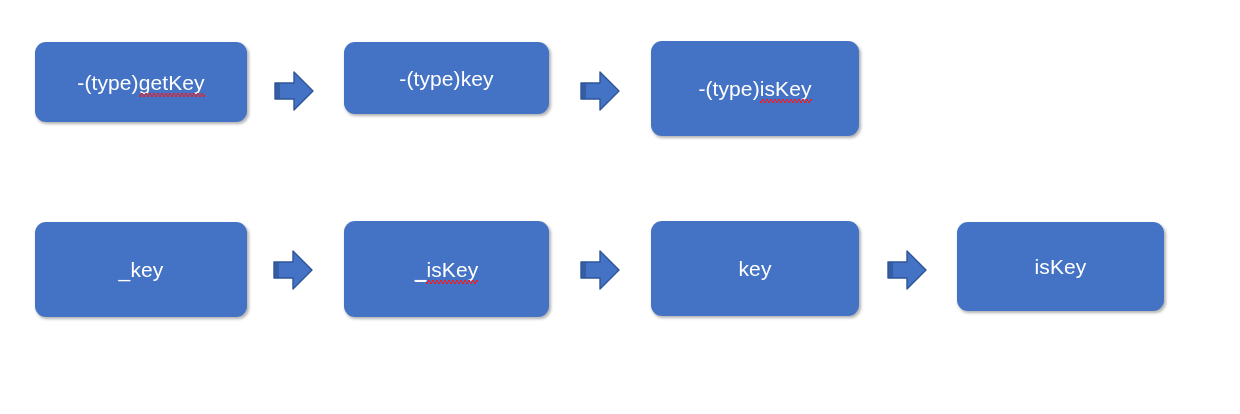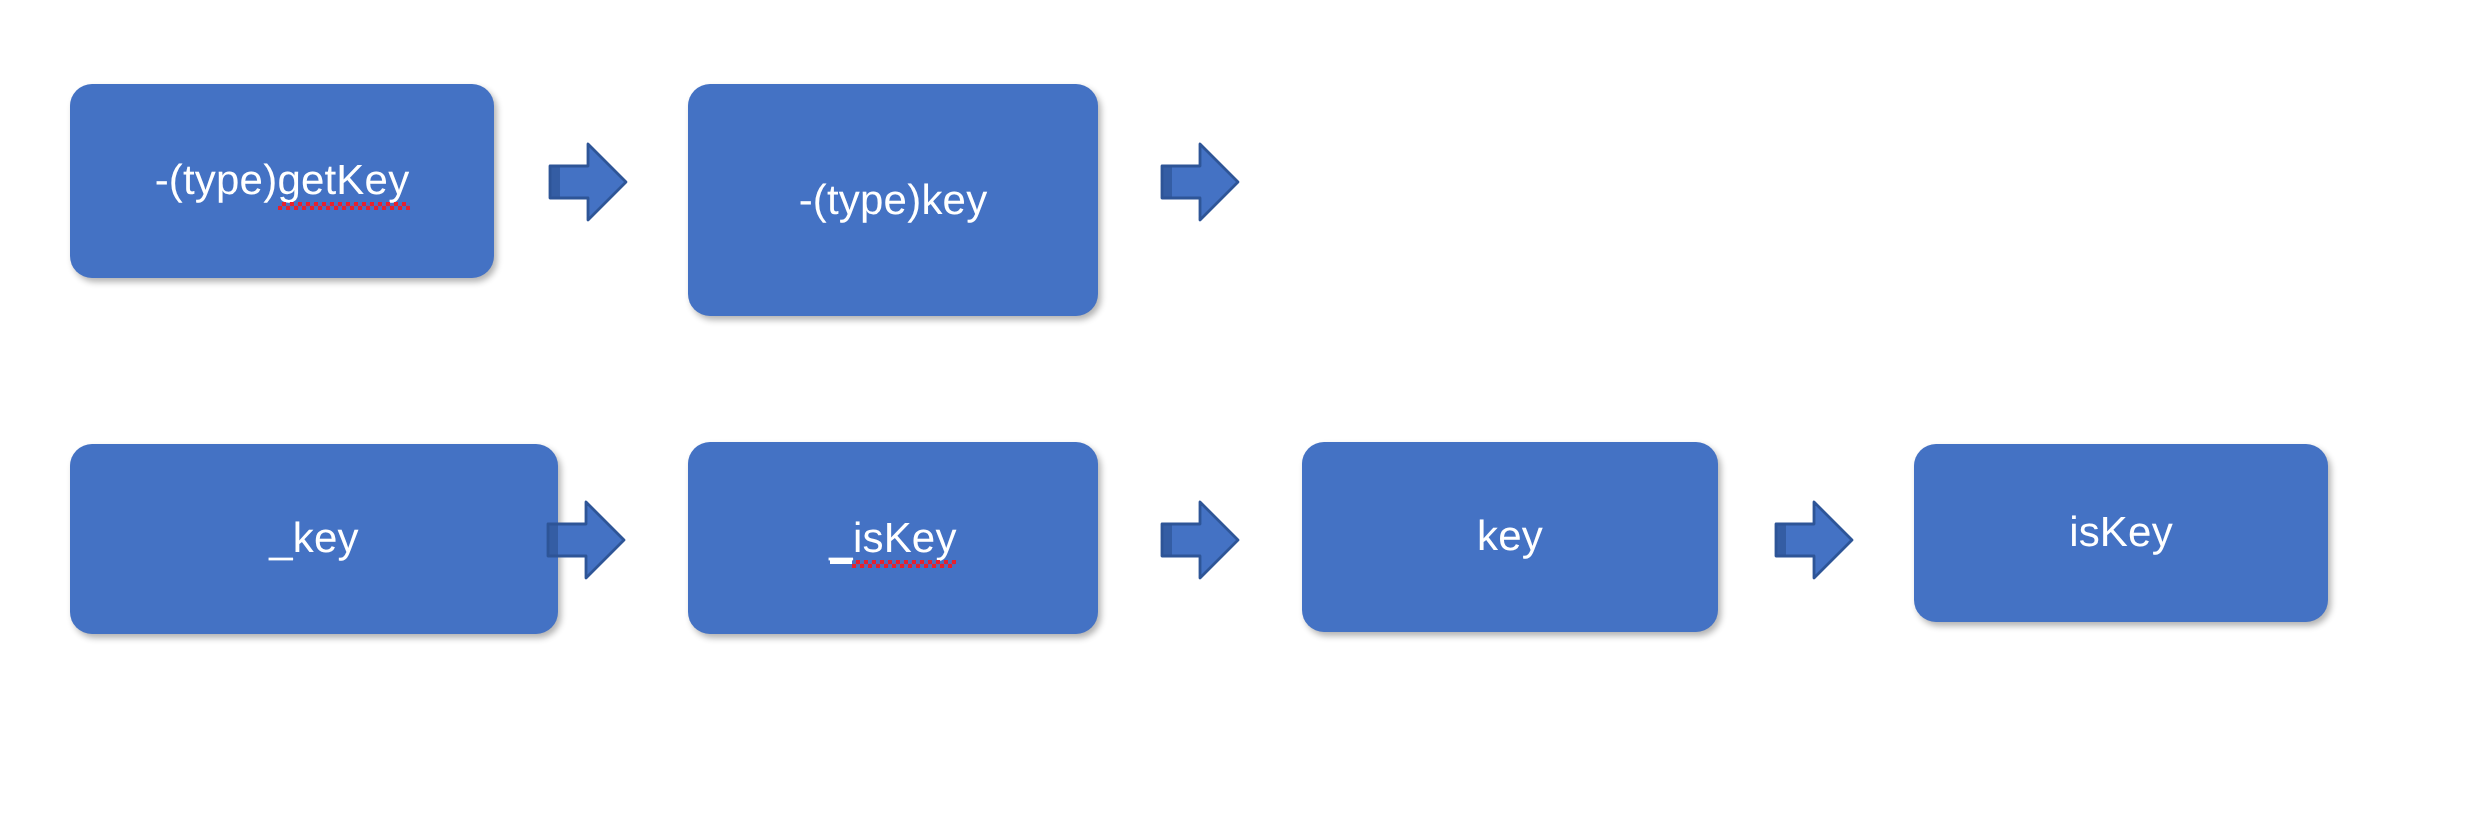--- a/index.html
+++ b/index.html
@@ -82,26 +82,26 @@
   }
 
   
   .arrow {
     position: absolute;
     display: block;
   }
   .arrow svg { display: block; overflow: visible; }
 
   
-  #node-r1c1 { left: 35px;  top: 42px;  width: 212px; height: 97px; }
-  #node-r1c2 { left: 344px; top: 42px;  width: 205px; height: 116px; text-align: center; }
+  #node-r1c1 { left: 35px;  top: 42px;  width: 212px; height: 80px; }
+  #node-r1c2 { left: 344px; top: 42px;  width: 205px; height: 72px; text-align: center; }
   #node-r1c3 { left: 651px; top: 41px;  width: 208px; height: 95px; }
 
   
-  #node-r2c1 { left: 35px;  top: 222px; width: 244px; height: 95px; }
+  #node-r2c1 { left: 35px;  top: 222px; width: 212px; height: 95px; }
   #node-r2c2 { left: 344px; top: 221px; width: 205px; height: 96px; }
   #node-r2c3 { left: 651px; top: 221px; width: 208px; height: 95px; }
   #node-r2c4 { left: 957px; top: 222px; width: 207px; height: 89px; }
 
   
   #arrow-r1a1 { left: 272px; top: 69px;  }
   #arrow-r1a2 { left: 578px; top: 69px;  }
   #arrow-r2a1 { left: 271px; top: 248px; }
   #arrow-r2a2 { left: 578px; top: 248px; }
   #arrow-r2a3 { left: 885px; top: 248px; }
@@ -126,20 +126,23 @@
     <span class="node-label"><span>-(type)</span><span>key</span></span>
   </div>
 
   <span class="arrow" id="arrow-r1a2">
     <svg width="44" height="44" viewBox="0 0 44 44" aria-hidden="true">
       <path d="M3 14 L22 14 L22 3 L41 22 L22 41 L22 30 L3 30 Z" fill="#4472C4" stroke="#2E5597" stroke-width="1.4" stroke-linejoin="round"></path>
       <path d="M3 14 L8 14 L8 30 L3 30 Z" fill="#2E5597" opacity="0.72"></path>
     </svg>
   </span>
 
+  <div class="node" id="node-r1c3">
+    <span class="node-label"><span>-(type)</span><span class="misspelled">isKey</span></span>
+  </div>
 
   <div class="node" id="node-r2c1">
     <span class="node-label"><span>_key</span></span>
   </div>
 
   <span class="arrow" id="arrow-r2a1">
     <svg width="44" height="44" viewBox="0 0 44 44" aria-hidden="true">
       <path d="M3 14 L22 14 L22 3 L41 22 L22 41 L22 30 L3 30 Z" fill="#4472C4" stroke="#2E5597" stroke-width="1.4" stroke-linejoin="round"></path>
       <path d="M3 14 L8 14 L8 30 L3 30 Z" fill="#2E5597" opacity="0.72"></path>
     </svg>

